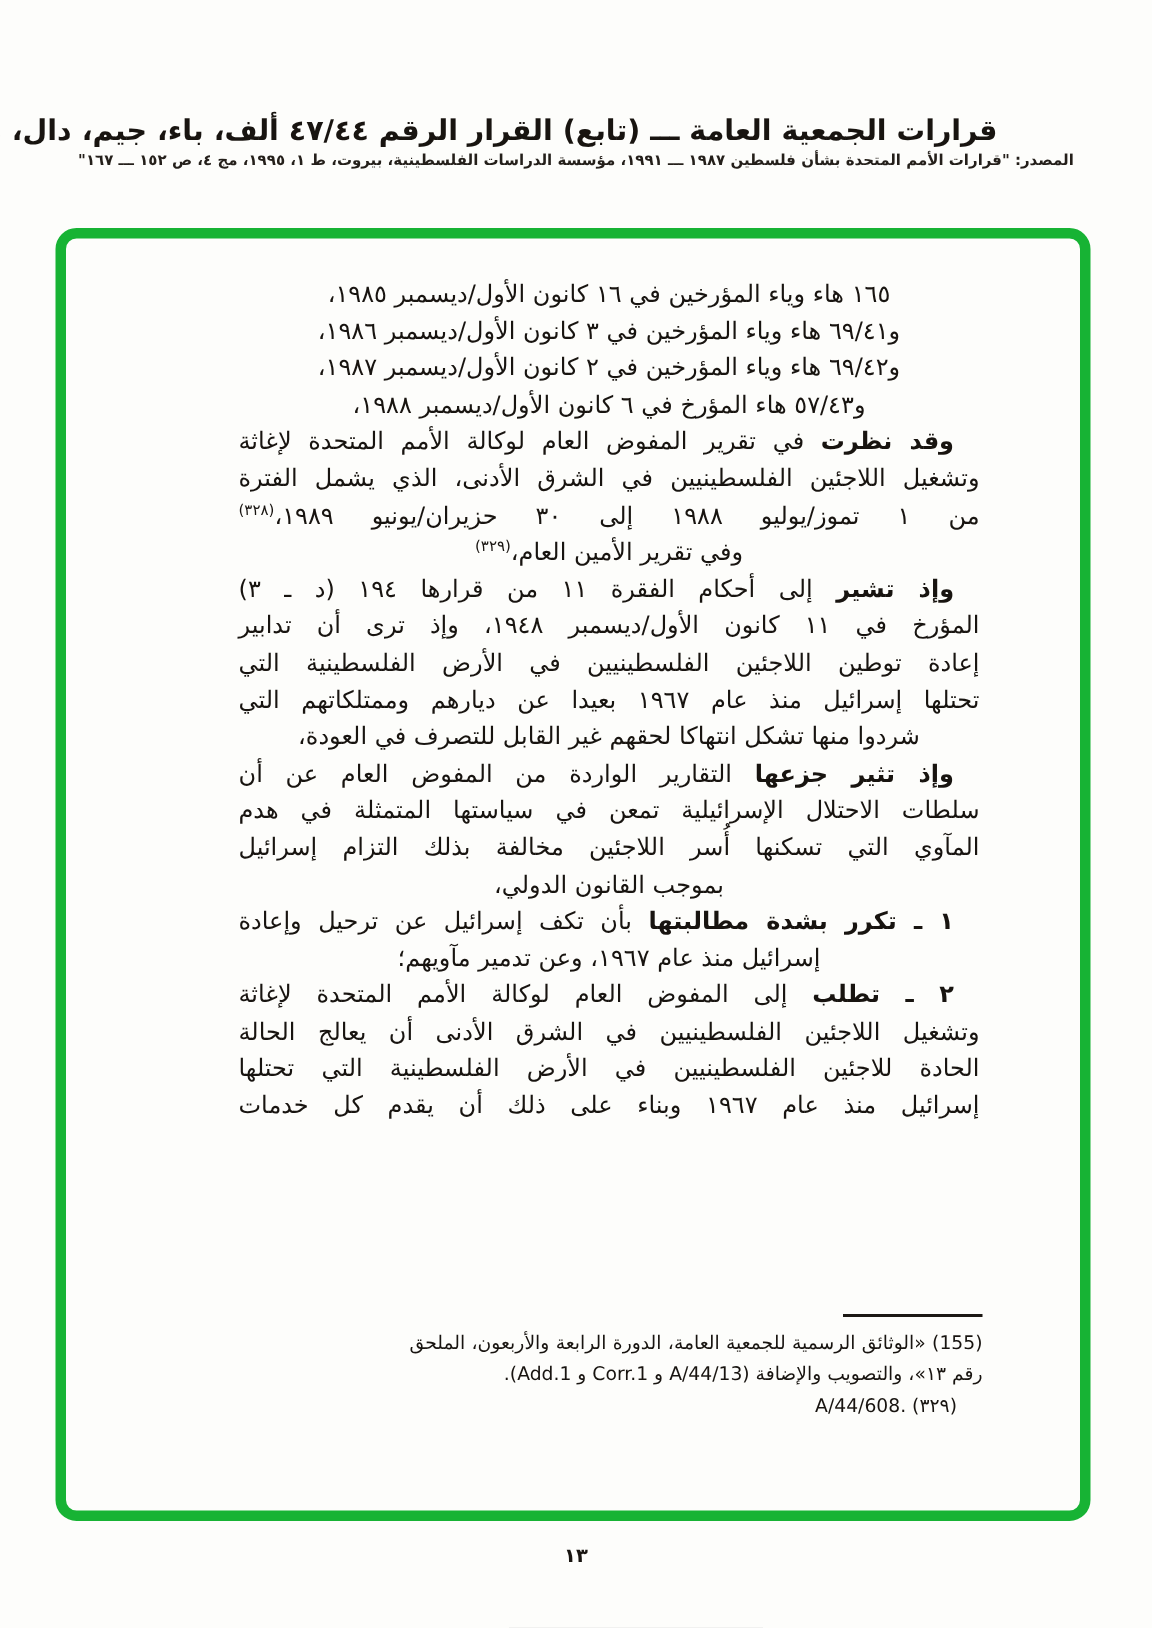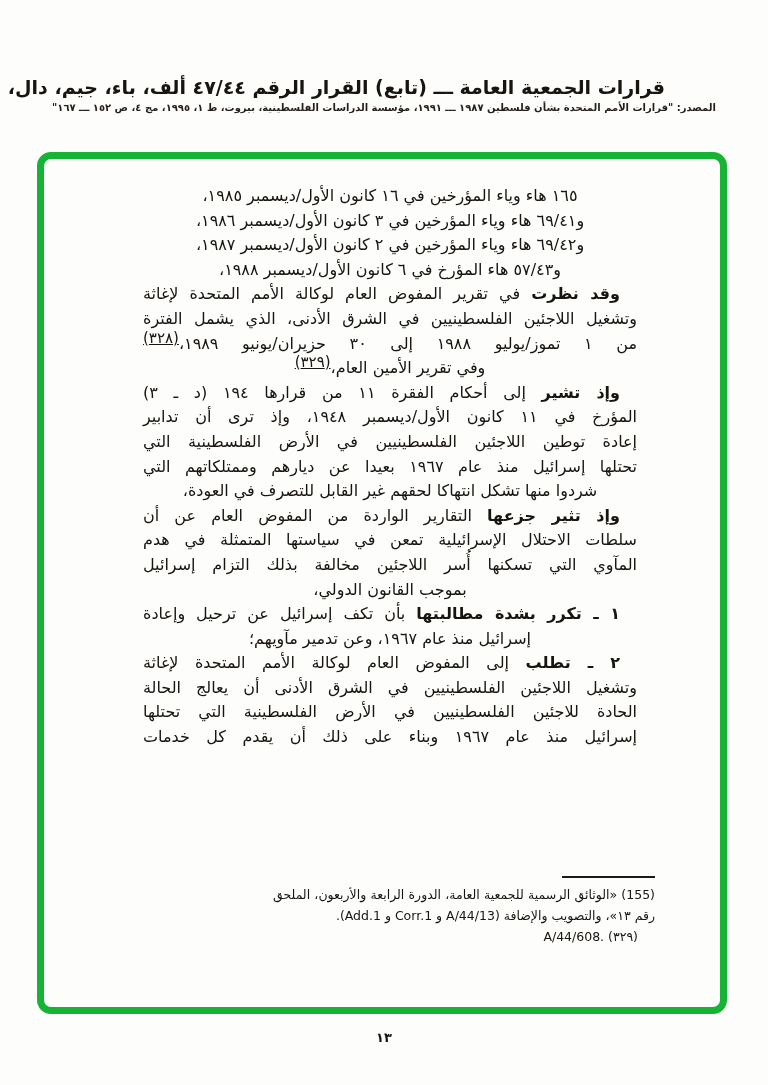--- a/index.html
+++ b/index.html
@@ -17,30 +17,30 @@
     position:absolute;top:102px;left:0;width:768px;text-align:center;
     direction:rtl;font-weight:bold;font-size:10px;white-space:nowrap;
     color:#241f1a;
   }
   .green-box{
     position:absolute;left:37px;top:152px;width:690px;height:862px;
     border:7px solid #17b334;border-radius:14px;box-sizing:border-box;
     background:transparent;
   }
   .body-text{
-    position:absolute;top:184px;right:131px;width:494px;
+    position:absolute;top:184px;right:115px;width:494px;
     direction:rtl;font-size:16px;line-height:24.6px;
   }
   .line{width:100%;box-sizing:border-box;}
   .al-j{text-align:justify;text-align-last:justify;}
   .al-c{text-align:center;}
   .al-r{text-align:right;}
   .ind{padding-right:17px;}
   .b{font-weight:bold;}
-  sup.ref{font-size:15px;line-height:0;vertical-align:6px;text-decoration:underline;}
+  sup.ref{font-size:10px;line-height:0;vertical-align:6px;}
   .footnotes{
     position:absolute;top:876px;right:113px;width:382px;
     direction:rtl;font-size:12.5px;line-height:21px;
   }
   .fn-sep{width:93px;border-top:2px solid #1c1814;margin-bottom:6px;}
   .page-num{
     position:absolute;top:1030px;left:0;width:768px;text-align:center;
     font-size:13px;font-weight:bold;direction:rtl;
   }
 </style>

